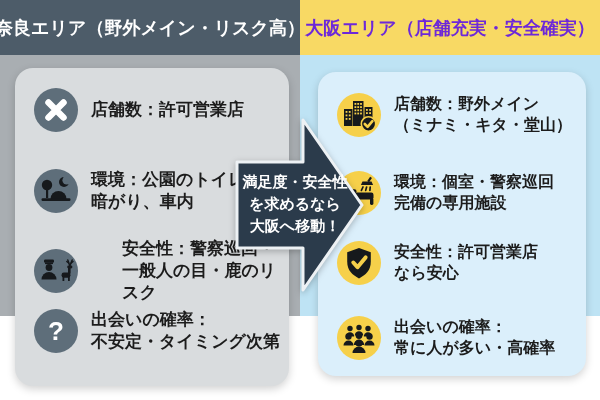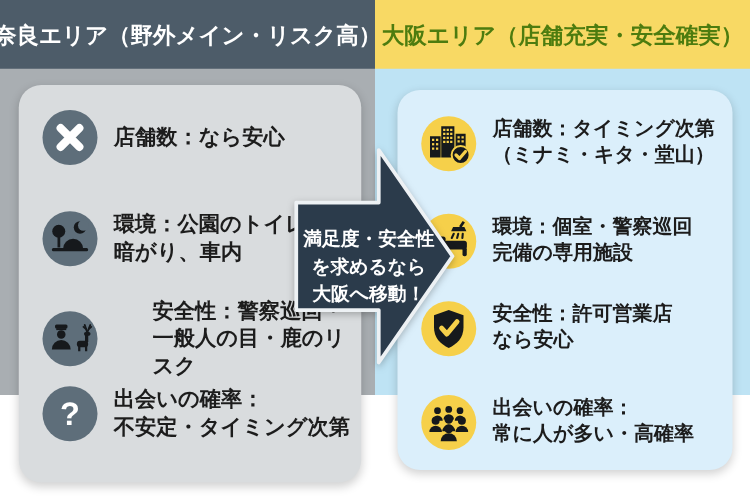--- a/index.html
+++ b/index.html
@@ -9,21 +9,21 @@
     -webkit-font-smoothing:antialiased;
   }
   .col{position:absolute;top:0;height:316px;width:300px;}
   .col-left{left:0;background:var(--l-body_bg);}
   .col-right{left:300px;background:var(--r-body_bg);}
   .col-header{
     height:55px;display:flex;align-items:center;justify-content:center;
     font-weight:bold;font-size:18px;white-space:nowrap;letter-spacing:0;
   }
   .col-left .col-header{background:var(--l-header_bg);color:#ffffff;}
-  .col-right .col-header{background:var(--r-header_bg);color:#4d7c0f;}
+  .col-right .col-header{background:var(--r-header_bg);color:#6d28d9;}
   .panel{position:absolute;border-radius:18px;box-shadow:0 3px 8px rgba(0,0,0,0.18);}
   .panel-left{left:15px;top:68px;width:274px;height:318px;background:var(--l-panel_bg);}
   .panel-right{left:18px;top:72px;width:268px;height:304px;background:var(--r-panel_bg);}
   .row{position:absolute;left:19px;display:flex;align-items:center;gap:13px;}
   .icon-circle{
     width:44px;height:44px;border-radius:50%;flex:0 0 44px;
     display:flex;align-items:center;justify-content:center;
   }
   .icon-left{background:var(--l-icon_circle);}
   .icon-right{background:var(--r-icon_circle);}
@@ -33,38 +33,38 @@
   .panel-left .row-text{font-size:17px;}
   .panel-right .row-text{font-size:16px;}
   
   .pl-r1{top:20px;} .pl-r2{top:101px;} .pl-r3{top:170px;gap:44px;} .pl-r4{top:241px;}
   .pr-r1{top:21px;} .pr-r2{top:99px;}  .pr-r3{top:169px;} .pr-r4{top:244px;}
   .arrow-svg{position:absolute;left:0;top:0;pointer-events:none;
     filter:drop-shadow(0 2px 3px rgba(0,0,0,0.25));}
   .arrow-label{
     position:absolute;left:234px;top:171px;width:122px;text-align:center;
     color:#ffffff;font-weight:bold;font-size:15px;line-height:22px;
-    white-space:pre-line;z-index:5;margin-top:10px;
+    white-space:pre-line;z-index:5;
   }
   svg{display:block;}
 </style>
 </head>
 <body>
 
 <div class="col col-left">
   <div class="col-header">奈良エリア（野外メイン・リスク高）</div>
   <div class="panel panel-left">
 
     <div class="row pl-r1">
       <span class="icon-circle icon-left">
         <svg width="44" height="44" viewBox="0 0 44 44">
           <path d="M14.5 14.5 L29.5 29.5 M29.5 14.5 L14.5 29.5" stroke="#ffffff" stroke-width="6.5" stroke-linecap="round"></path>
         </svg>
       </span>
-      <span class="row-text">店舗数：なら安心</span>
+      <span class="row-text">店舗数：許可営業店</span>
     </div>
 
     <div class="row pl-r2">
       <span class="icon-circle icon-left">
         <svg width="44" height="44" viewBox="0 0 44 44">
           <g fill="#16191c">
             <circle cx="30" cy="13" r="5"></circle>
             <circle cx="32.7" cy="11.3" r="4.3" fill="#5e6e7a"></circle>
             <circle cx="13" cy="16" r="5.2"></circle>
             <rect x="12" y="19" width="2.2" height="10"></rect>
@@ -149,21 +149,21 @@
               <rect x="23.1" y="19.6" width="1.8" height="1.8"></rect>
             <rect x="29" y="16" width="1.8" height="1.8"></rect>
               <rect x="32.2" y="16" width="1.8" height="1.8"></rect>
             <rect x="29" y="19.2" width="1.8" height="1.8"></rect>
               <rect x="32.2" y="19.2" width="1.8" height="1.8"></rect>
           </g>
           <circle cx="31.5" cy="31" r="7.2" fill="#16191c" stroke="#f6d04a" stroke-width="1.6"></circle>
           <path d="M27.8 31 L30.6 33.8 L35.4 28.2" fill="none" stroke="#f6d04a" stroke-width="2.6" stroke-linecap="round" stroke-linejoin="round"></path>
         </svg>
       </span>
-      <span class="row-text">店舗数：タイミング次第
+      <span class="row-text">店舗数：野外メイン
 （ミナミ・キタ・堂山）</span>
     </div>
 
     <div class="row pr-r2">
       <span class="icon-circle icon-right">
         <svg width="44" height="44" viewBox="0 0 44 44">
           <g fill="#16191c">
             <rect x="31.5" y="6" width="2.2" height="5" transform="rotate(35 32.6 8.5)"></rect>
             <path d="M25.5 10.5 h9 l1.6 3.4 h-12.2 Z"></path>
             <rect x="7.5" y="13" width="3.6" height="21" rx="1.4"></rect>

